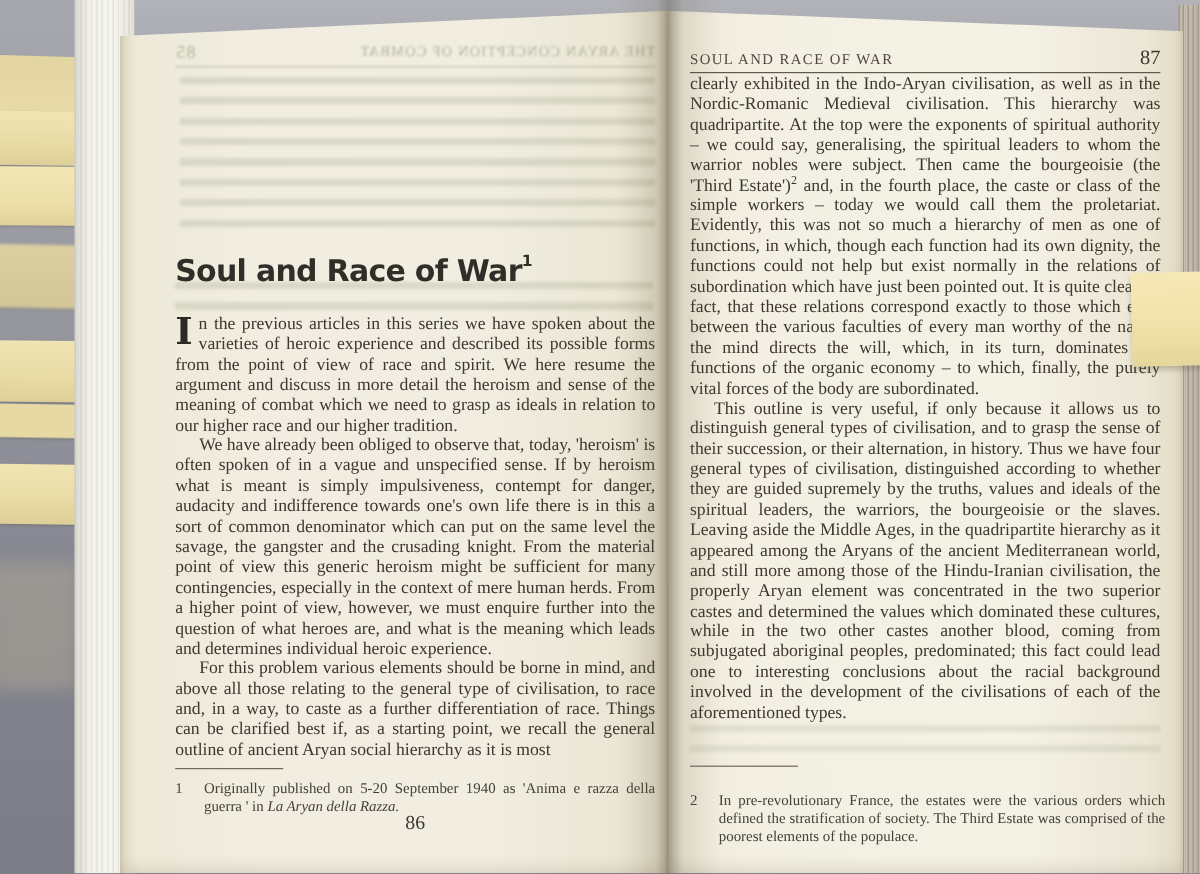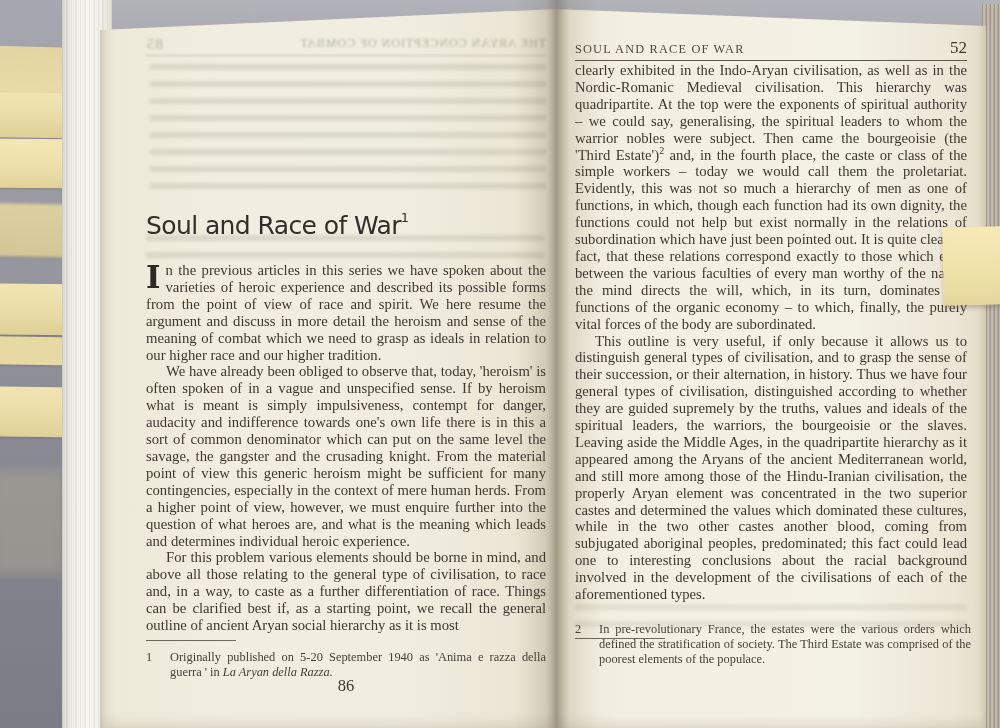--- a/index.html
+++ b/index.html
@@ -58,36 +58,36 @@
   .ghost-header{position:absolute;left:46px;top:34px;width:400px;display:flex;justify-content:space-between;
     transform:scaleX(-1);font-size:12px;letter-spacing:1px;color:rgba(125,132,104,0.55);
     border-bottom:1px solid rgba(125,132,104,0.38);padding-bottom:2px;filter:blur(0.8px);}
   .ghost-header .num{font-size:15px;}
   .ghost-lines{position:absolute;border-radius:2px;filter:blur(1.4px);
     background:repeating-linear-gradient(180deg,rgba(128,136,110,0.20) 0,rgba(128,136,110,0.20) 6px,rgba(0,0,0,0) 6px,rgba(0,0,0,0) 17px);}
   .gl-a{left:50px;top:62px;width:396px;height:128px;}
   .gl-b{left:46px;top:233px;width:398px;height:30px;}
   .gl-c{left:19px;top:602px;width:392px;height:32px;opacity:0.75;}
   .chapter-title{position:absolute;left:46px;top:192px;
-    font-family:"DejaVu Sans",sans-serif;font-weight:400;font-size:25px;letter-spacing:-0.6px;color:#312d28;text-align:right;}
+    font-family:"DejaVu Sans",sans-serif;font-weight:700;font-size:25px;letter-spacing:-0.6px;color:#312d28;text-align:right;}
   .chapter-title sup{font-size:13px;position:relative;top:-2px;}
   .body-block{position:absolute;font-size:14.7px;line-height:16.9px;color:#3d3730;text-align:justify;}
   .bb-left{left:46px;top:260px;width:400px;}
   .bb-right{left:19px;top:60px;width:392px;}
   .body-block p{margin:0;}
   .body-block p.indent{text-indent:20px;}
   .dropcap{float:left;font-family:"DejaVu Serif",serif;font-weight:700;font-size:31px;line-height:27px;
     padding:2px 5px 0 0;color:#2d2a25;}
   .body-block sup{font-size:10px;line-height:0;}
   .fn-rule{position:absolute;width:90px;border-top:1.2px solid #6e675b;}
   .fnr-left{left:46px;top:638px;}
   .fnr-right{left:19px;top:636px;}
   .footnote{position:absolute;display:flex;font-size:12.4px;line-height:15px;color:#45403a;text-align:justify;}
   .fn-left{left:46px;top:648px;width:400px;}
-  .fn-right{left:19px;top:620px;width:396px;}
+  .fn-right{left:19px;top:658px;width:396px;}
   .footnote .num{flex:0 0 24px;}
   .footnote i{font-style:italic;}
   .pagenum-left{position:absolute;left:46px;top:674px;width:400px;text-align:center;
     font-size:16.5px;color:#3c362f;}
   
   .running-header{position:absolute;left:19px;top:36px;width:392px;display:flex;
     justify-content:space-between;align-items:baseline;
     border-bottom:1.3px solid #5f584c;padding-bottom:2px;}
   .running-header .rh-title{font-size:12.3px;letter-spacing:1.2px;color:#4f473d;}
   .running-header .rh-num{font-size:17px;color:#3b352e;}
@@ -131,21 +131,21 @@
     <div class="footnote fn-left">
       <span class="num">1</span>
       <span><span>Originally published on 5-20 September 1940 as 'Anima e razza della guerra ' in </span><i>La Aryan della Razza.</i></span>
     </div>
     <div class="pagenum-left">86</div>
   </div>
 
   <div class="page page-right">
     <div class="running-header">
       <span class="rh-title">SOUL AND RACE OF WAR</span>
-      <span class="rh-num">52</span>
+      <span class="rh-num">87</span>
     </div>
 
     <div class="body-block bb-right">
       <p><span>clearly exhibited in the Indo-Aryan civilisation, as well as in the Nordic-Romanic Medieval civilisation. This hierarchy was quadripartite. At the top were the exponents of spiritual authority – we could say, generalising, the spiritual leaders to whom the warrior nobles were subject. Then came the bourgeoisie (the 'Third Estate')</span><sup>2</sup><span> and, in the fourth place, the caste or class of the simple workers – today we would call them the proletariat. Evidently, this was not so much a hierarchy of men as one of functions, in which, though each function had its own dignity, the functions could not help but exist normally in the relations of subordination which have just been pointed out. It is quite clear, in fact, that these relations correspond exactly to those which exist between the various faculties of every man worthy of the name: the mind directs the will, which, in its turn, dominates the functions of the organic economy – to which, finally, the purely vital forces of the body are subordinated.</span></p>
       <p class="indent">This outline is very useful, if only because it allows us to distinguish general types of civilisation, and to grasp the sense of their succession, or their alternation, in history. Thus we have four general types of civilisation, distinguished according to whether they are guided supremely by the truths, values and ideals of the spiritual leaders, the warriors, the bourgeoisie or the slaves. Leaving aside the Middle Ages, in the quadripartite hierarchy as it appeared among the Aryans of the ancient Mediterranean world, and still more among those of the Hindu-Iranian civilisation, the properly Aryan element was concentrated in the two superior castes and determined the values which dominated these cultures, while in the two other castes another blood, coming from subjugated aboriginal peoples, predominated; this fact could lead one to interesting conclusions about the racial background involved in the development of the civilisations of each of the aforementioned types.</p>
     </div>
 
     <div class="ghost-lines gl-c"></div>
     <div class="fn-rule fnr-right"></div>
     <div class="footnote fn-right">

